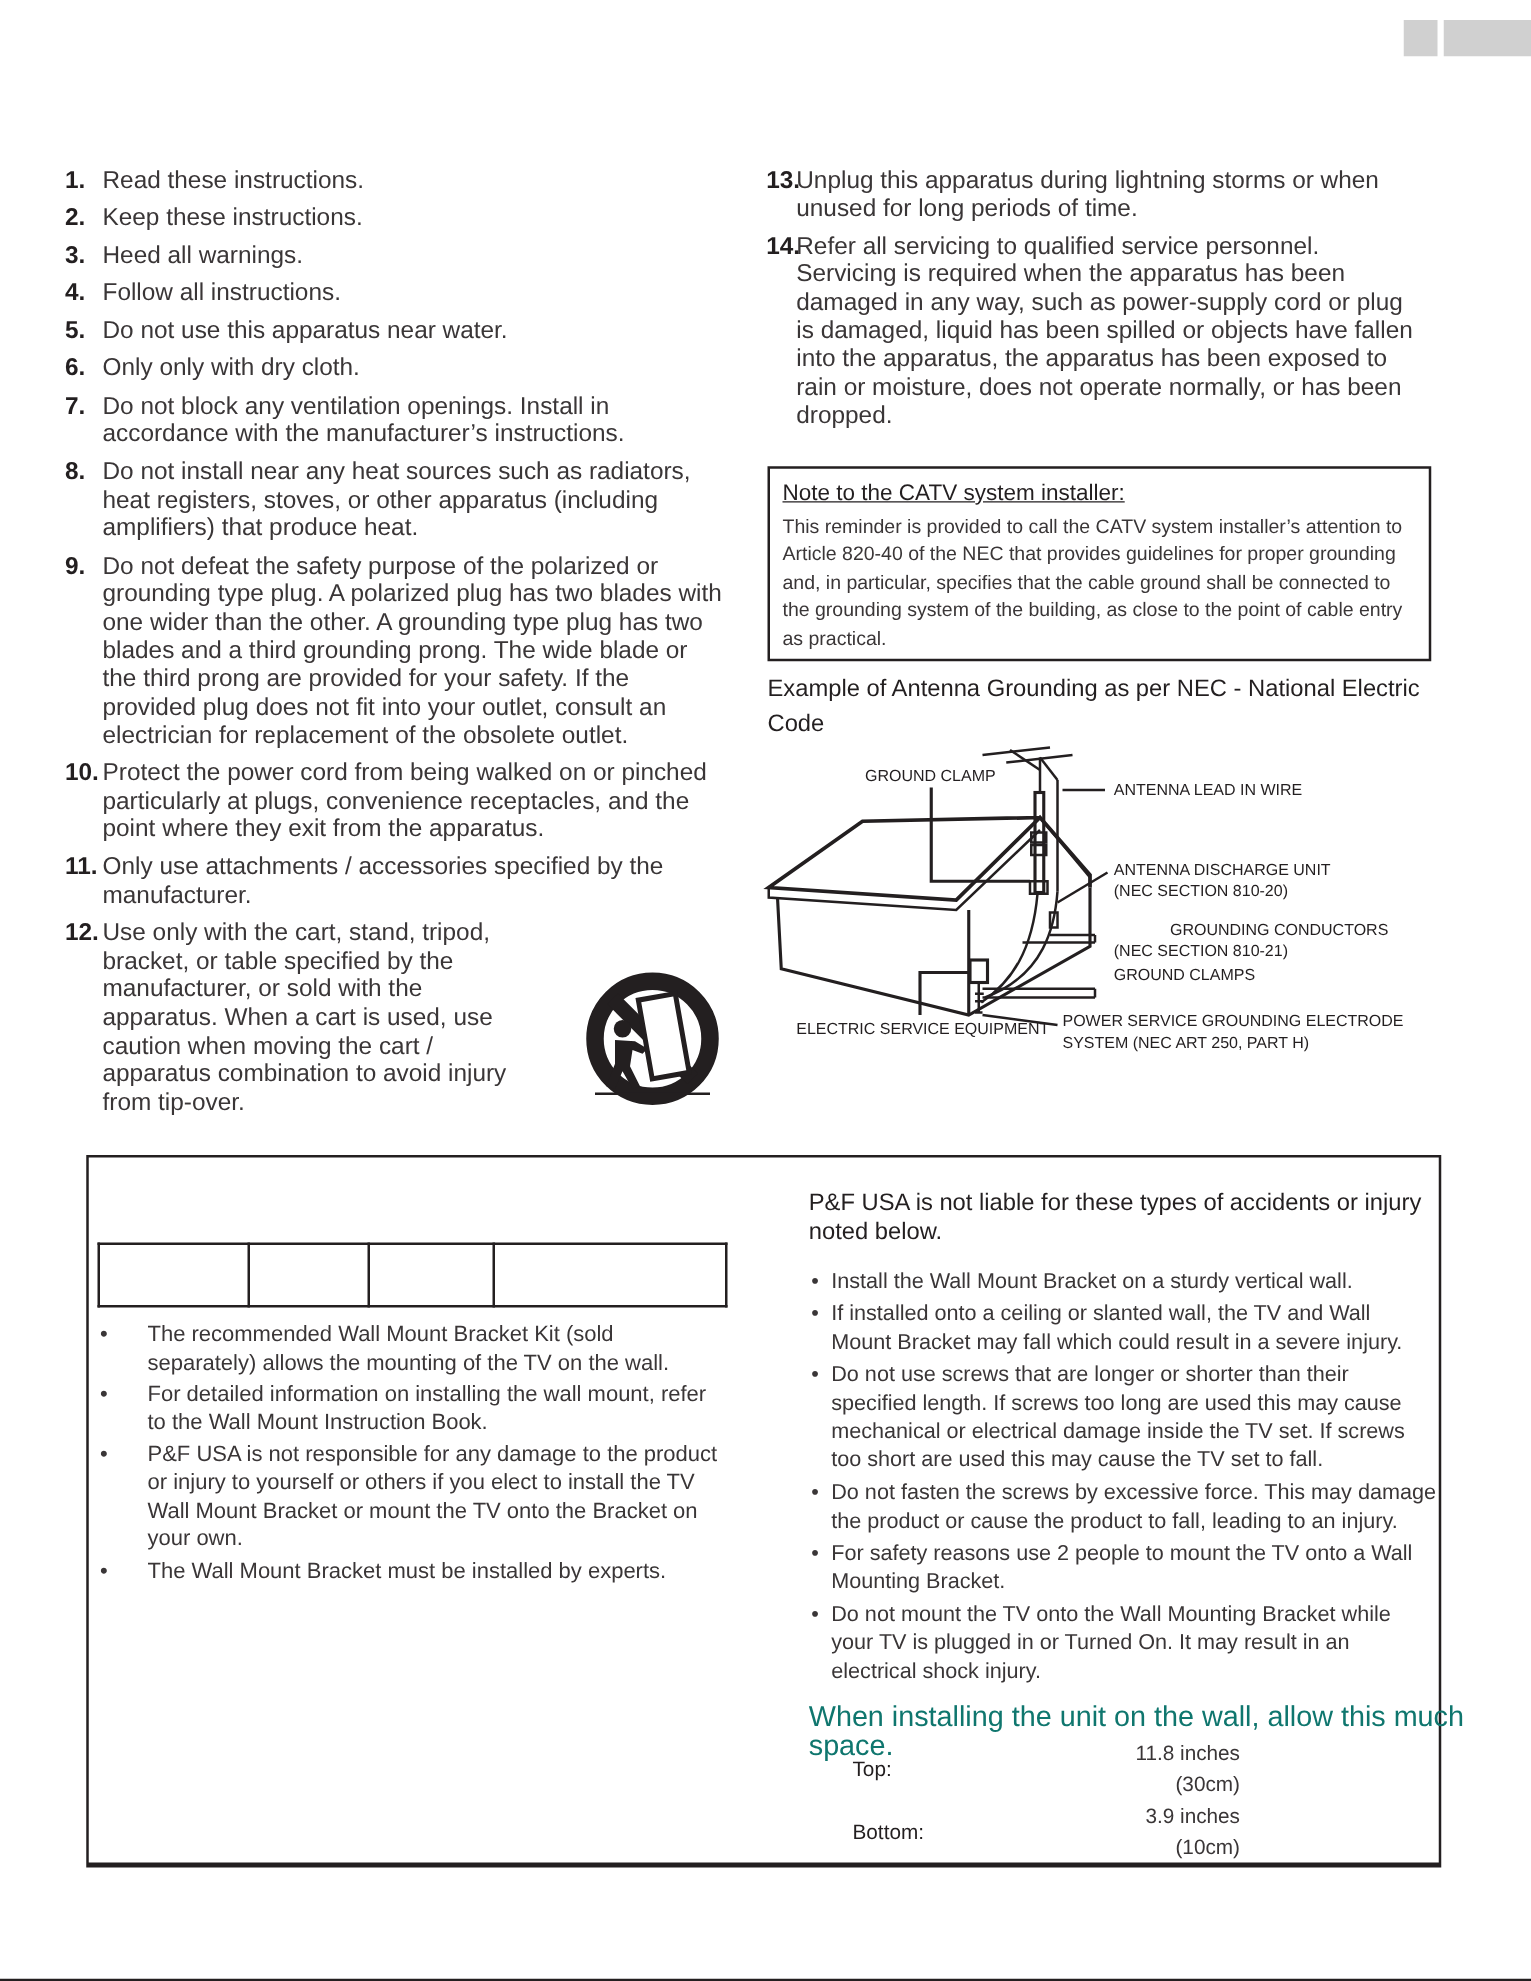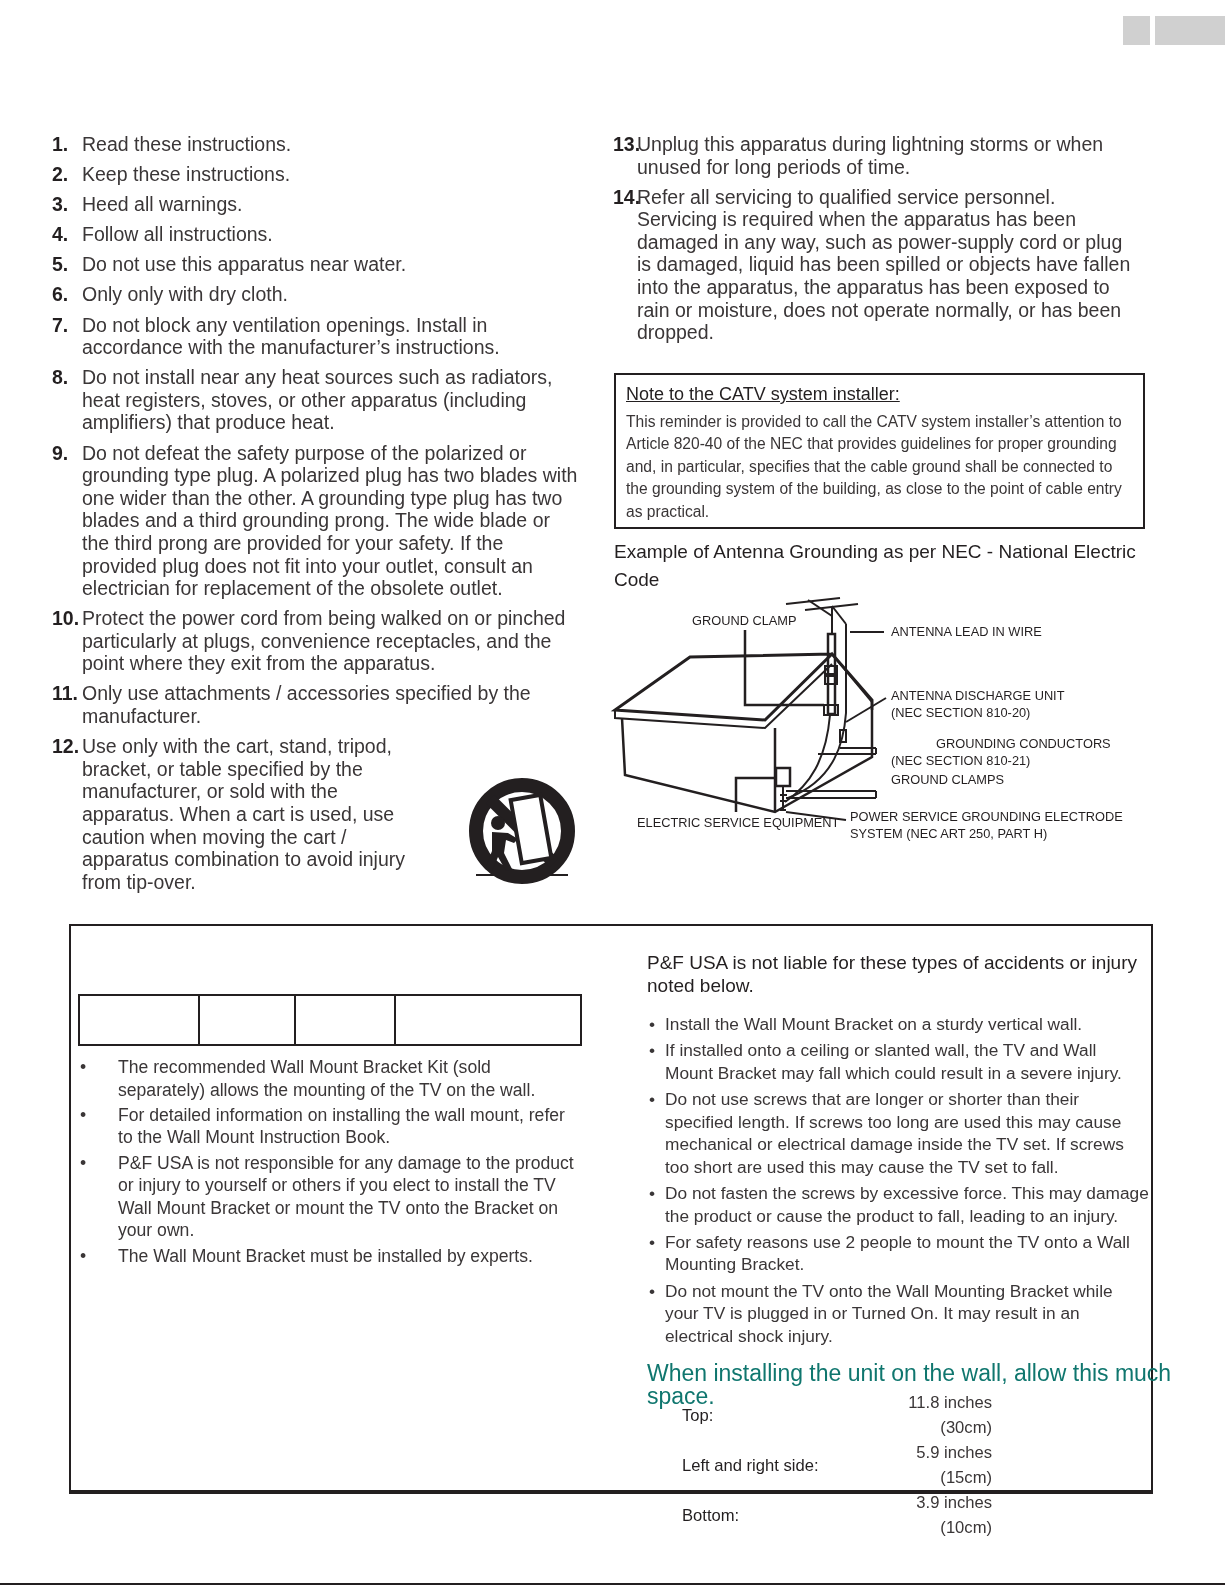--- a/index.html
+++ b/index.html
@@ -191,23 +191,19 @@
 </ul>
 
 <div class="space-head">When installing the unit on the wall, allow this much space.</div>
 <table class="space-table">
   <tbody>
       <tr>
     <td class="lbl">Top:</td>
     <td class="val">11.8 inches (30cm)</td>
   </tr>
   <tr>
-    <td class="lbl">Left and right side:</td>
-    <td class="val">5.9 inches (15cm)</td>
-  </tr>
-  <tr>
     <td class="lbl">Bottom:</td>
     <td class="val">3.9 inches (10cm)</td>
   </tr>
 </tbody>
   </table>
 
 <div class="bottom-rule"></div>
 
 </body></html>

